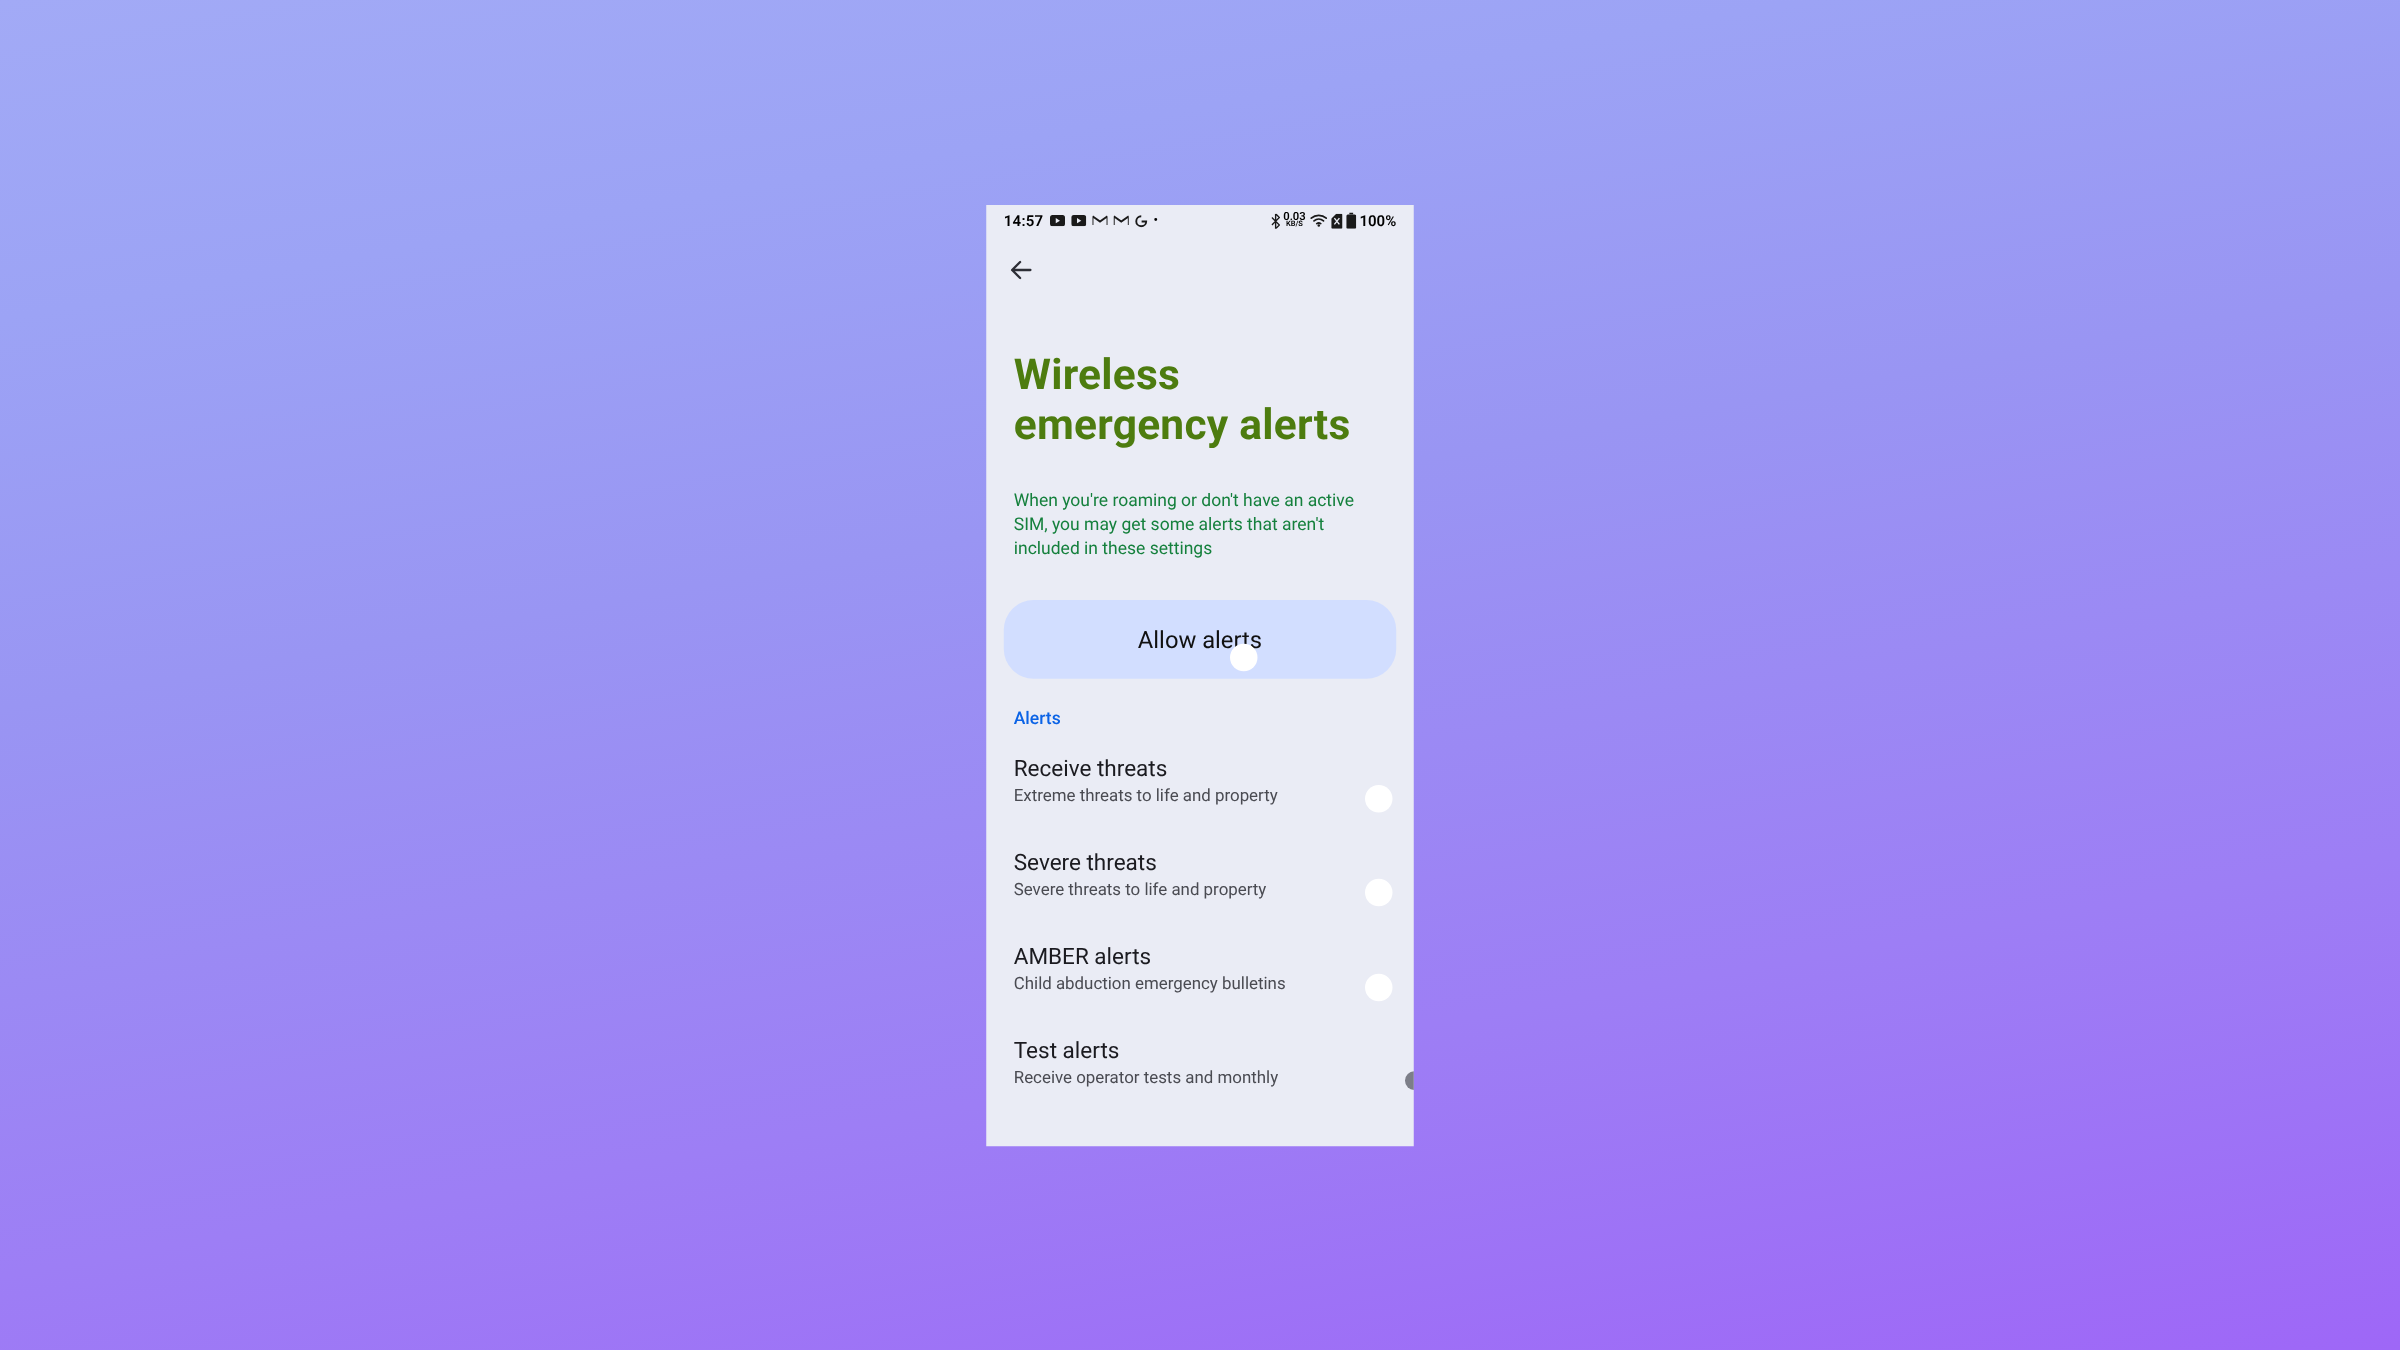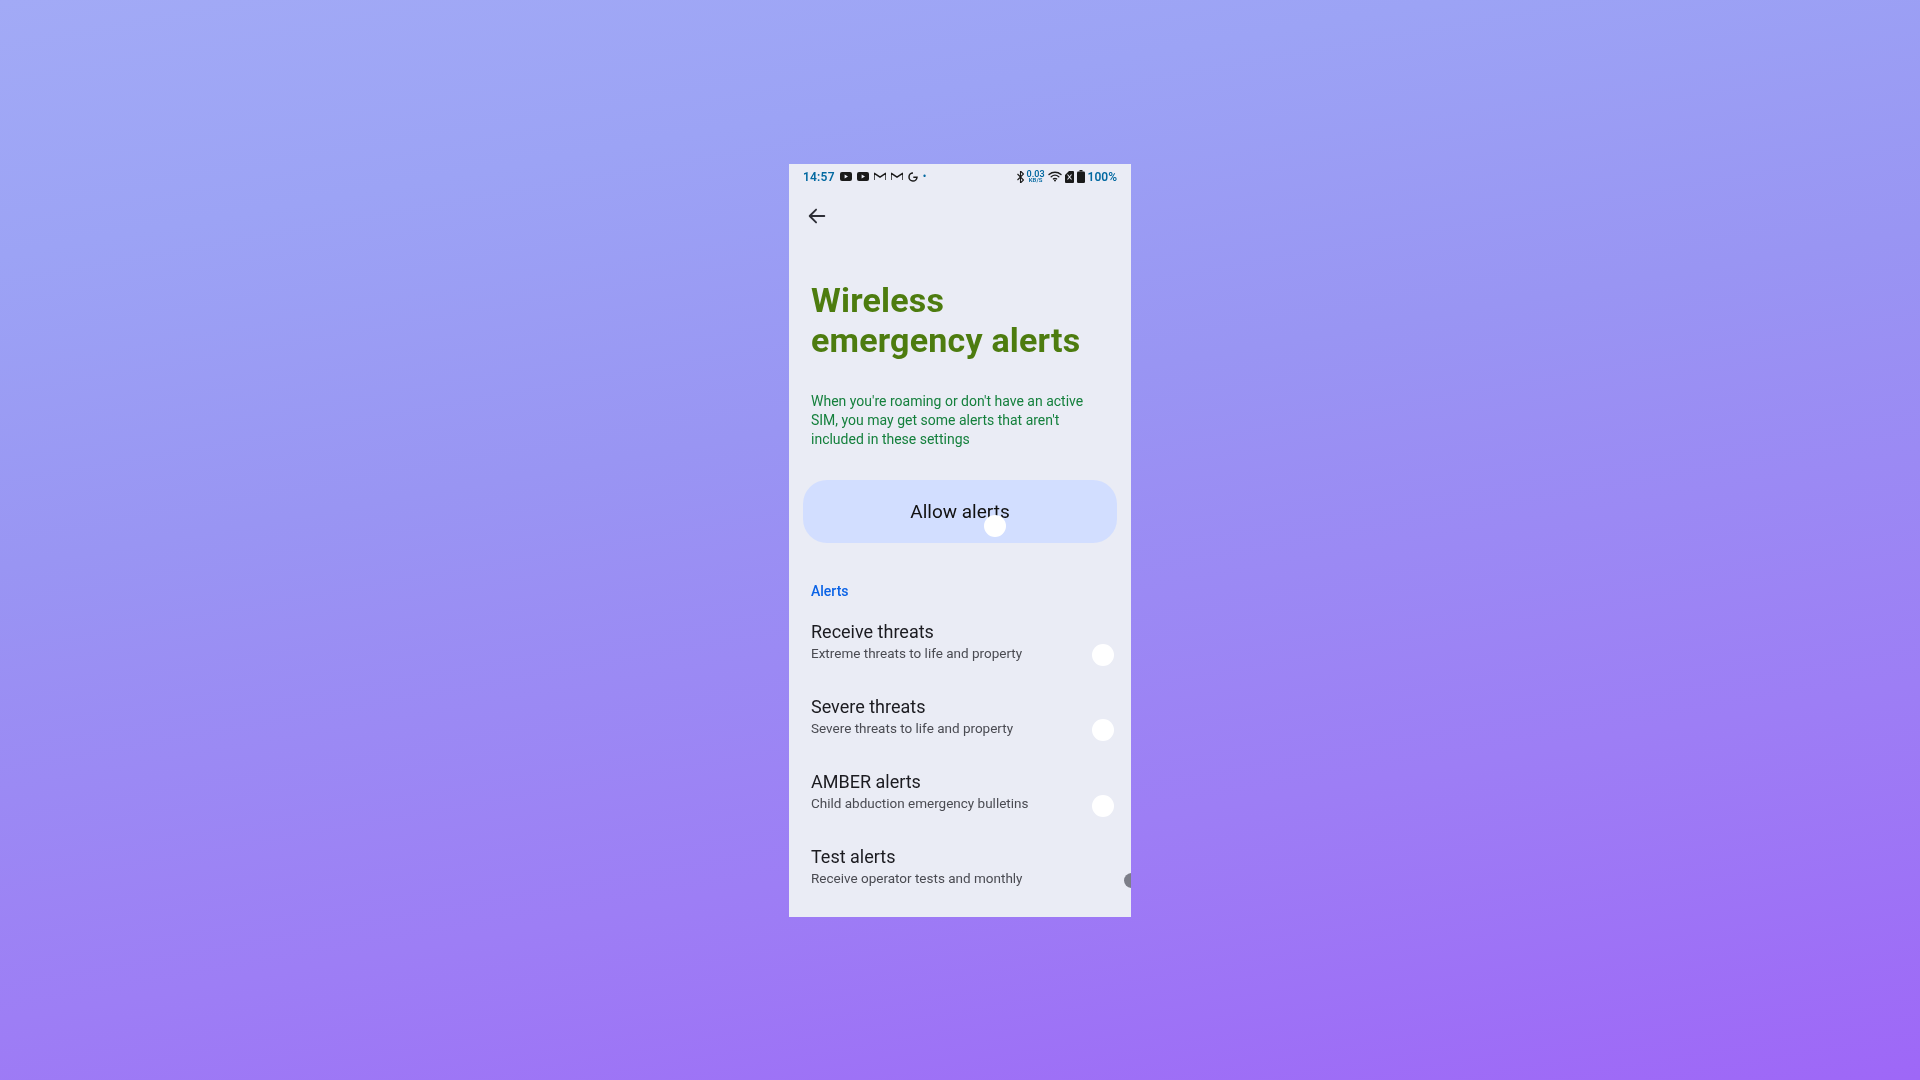--- a/index.html
+++ b/index.html
@@ -21,21 +21,21 @@
 
   
   .statusbar {
     height: 26px;
     display: flex;
     align-items: center;
     justify-content: space-between;
     padding: 0 14px;
     font-size: 12px;
     font-weight: 600;
-    color: #0369a1;
+    color: #000000;
   }
   .statusbar .left  { display: flex; align-items: center; gap: 5px; white-space: nowrap; }
   .statusbar .right { display: flex; align-items: center; gap: 3px; white-space: nowrap; }
   .statusbar .time  { font-weight: 600; letter-spacing: .2px; }
   .statusbar .ico   { display: inline-flex; align-items: center; }
 
   
   .appbar { padding: 14px 14px 0; }
   .back-btn {
     width: 28px; height: 28px;
@@ -87,21 +87,21 @@
     background: #dadce2;
     box-shadow: inset 0 0 0 1.5px #8b8d97;
   }
   .switch.item.off .thumb {
     width: 15px; height: 15px; background: #7c7e88;
     top: 6px; left: 7px; right: auto;
   }
 
   
   .section-hdr {
-    padding: 40px 22px 4px;
+    padding: 24px 22px 4px;
     font-size: 14px; font-weight: 500;
     color: #0b63e6;
   }
 
   
   .row {
     padding: 18px 14px 16px 22px;
     display: flex; align-items: center; justify-content: space-between;
     gap: 12px;
   }

